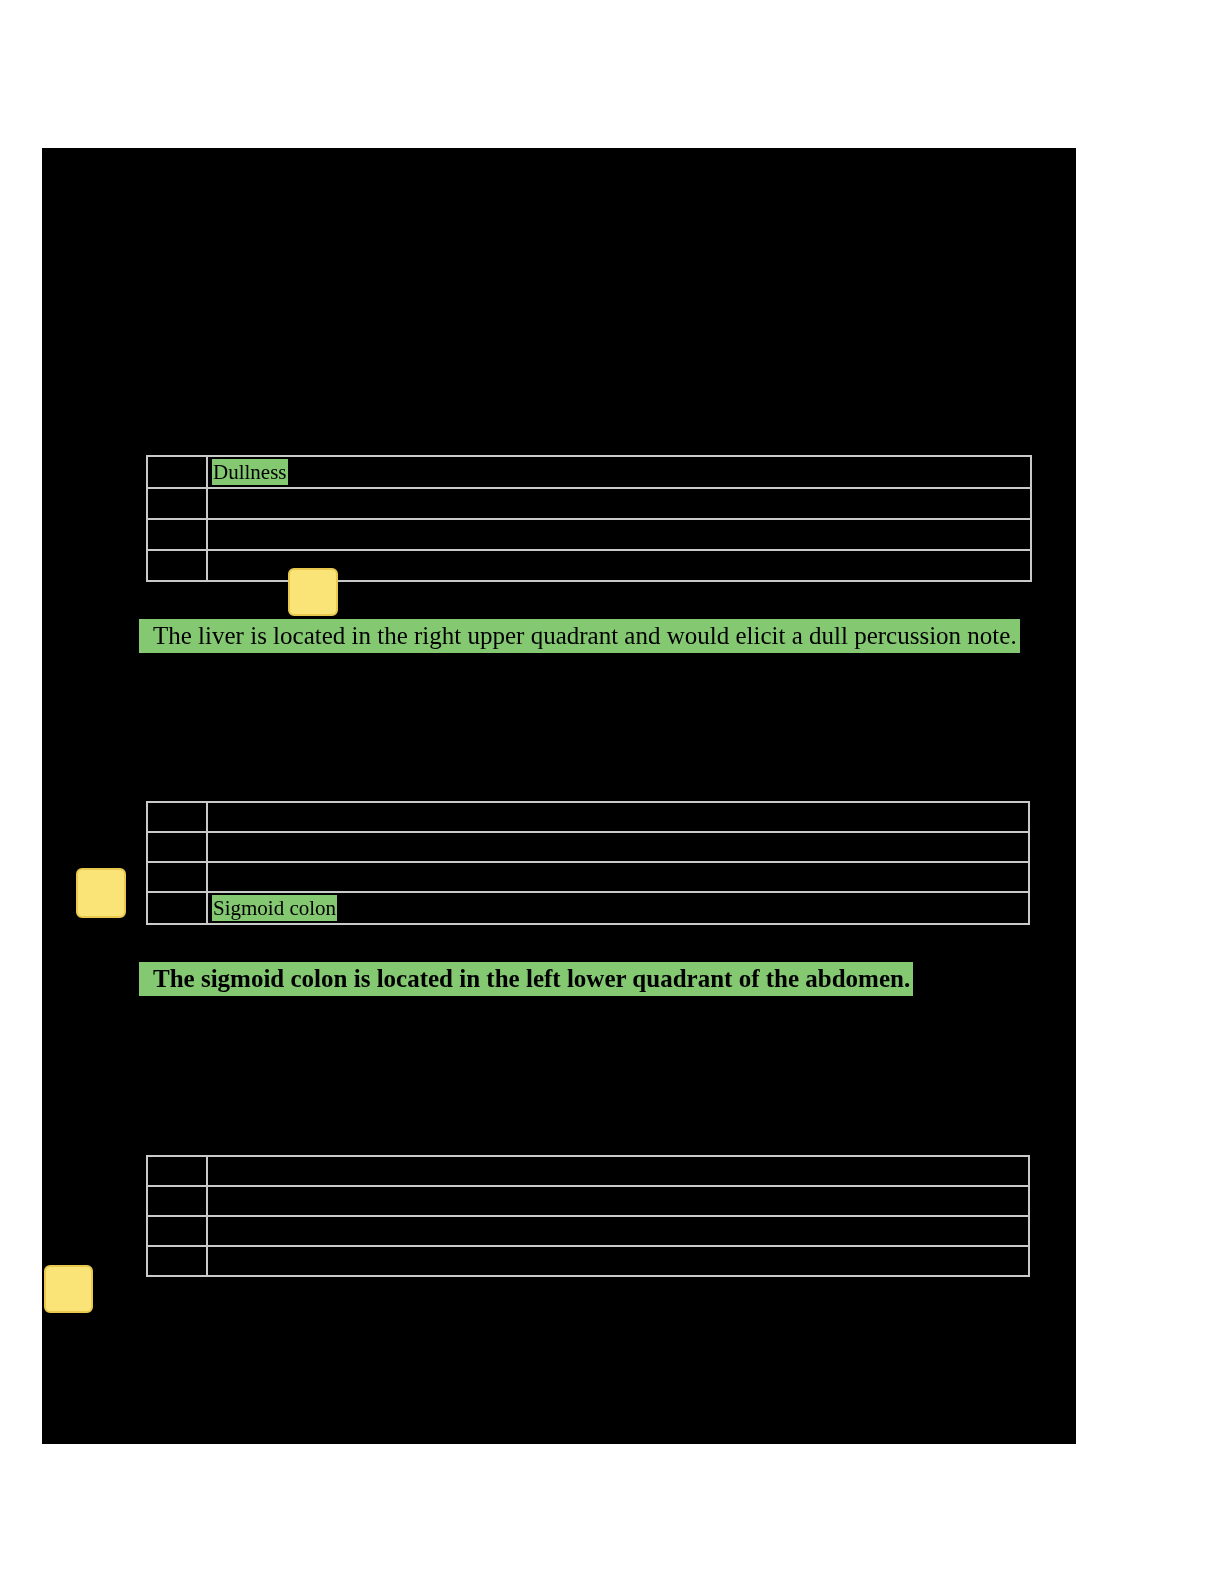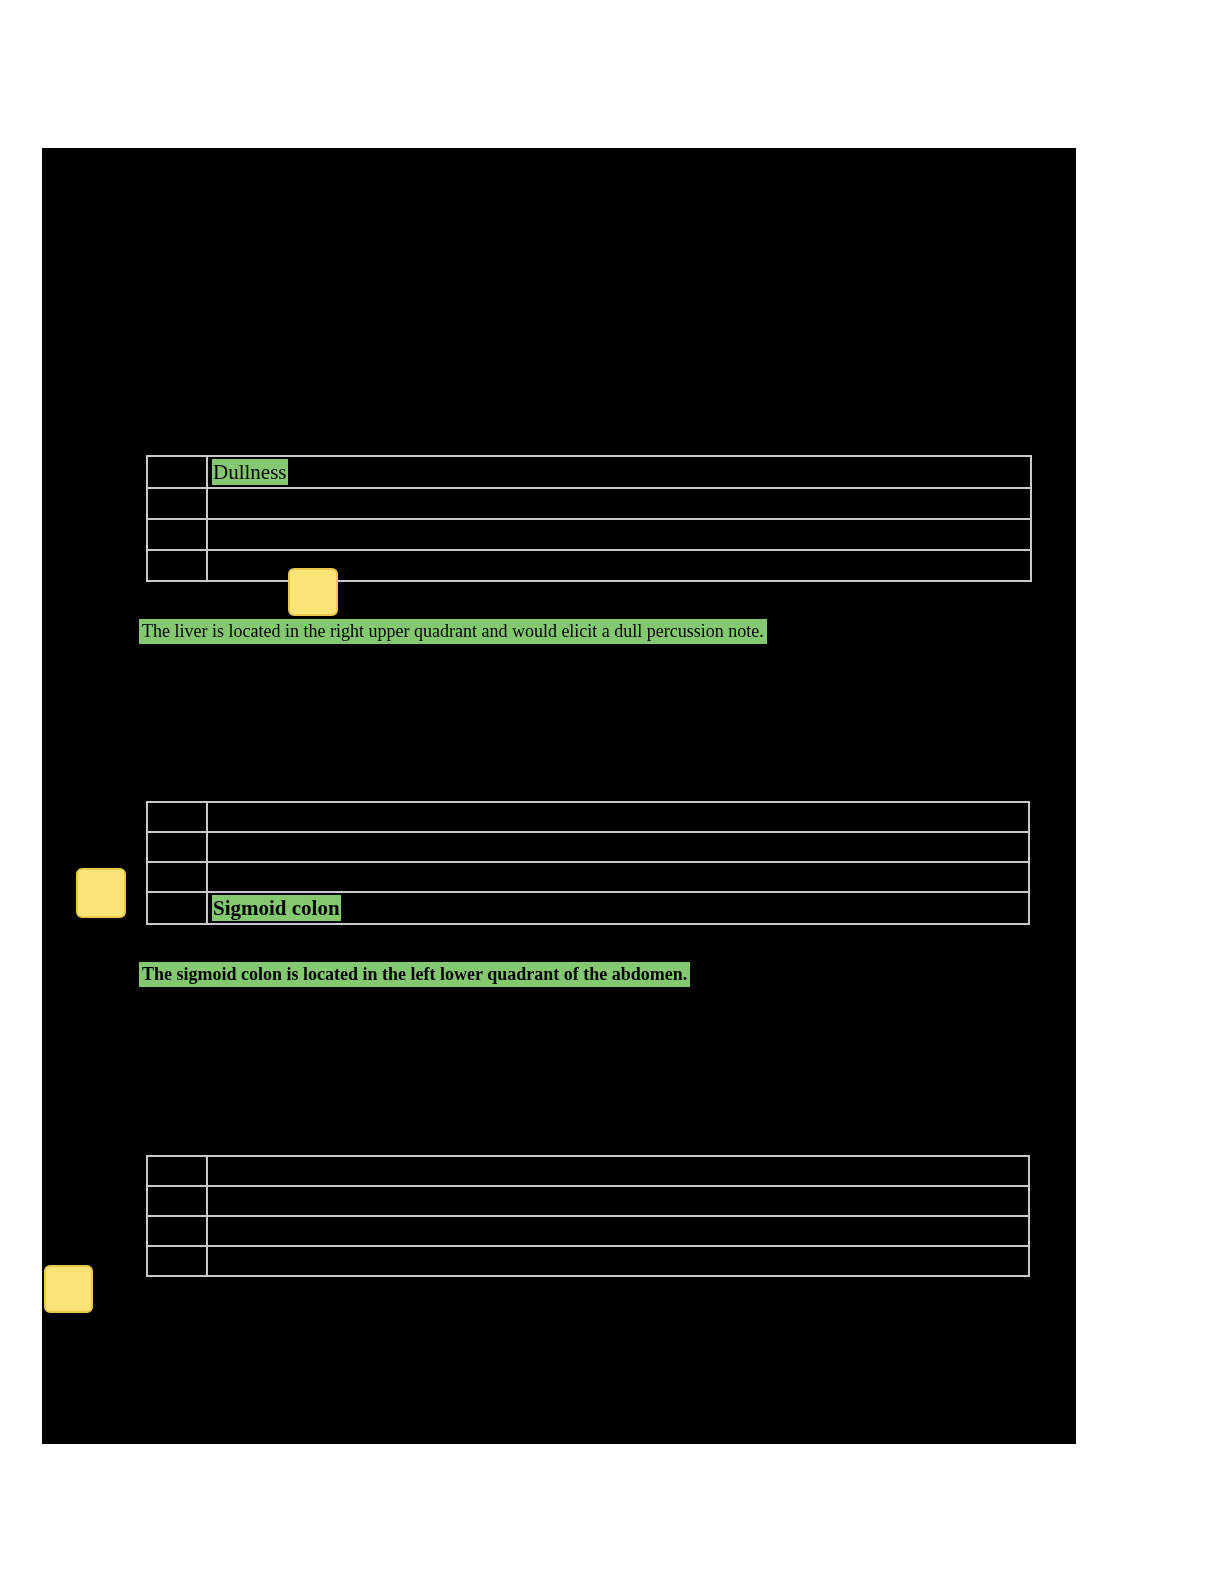--- a/index.html
+++ b/index.html
@@ -56,21 +56,20 @@
     top: 455px;
     width: 884px;
   }
   #table-percussion td { height: 25px; }
 
   
   #table-quadrant {
     left: 146px;
     top: 801px;
     width: 882px;
-    font-weight: bold;
   }
   #table-quadrant td { height: 24px; }
 
   
   #table-third {
     left: 146px;
     top: 1155px;
     width: 882px;
   }
   #table-third td { height: 24px; }
@@ -81,24 +80,24 @@
     color: #000000;
     display: inline-block;
     padding: 0 1px;
   }
 
   
   .explain-line {
     position: absolute;
     background: #84c872;
     color: #000000;
-    font-size: 18px;
+    font-size: 25px;
     line-height: 1.24;
     white-space: nowrap;
-    padding: 1px 3px 2px 3px;
+    padding: 1px 3px 2px 14px;
   }
   #explain-liver {
     left: 139px;
     top: 619px;
   }
   #explain-sigmoid {
     left: 139px;
     top: 962px;
     font-weight: bold;
   }

